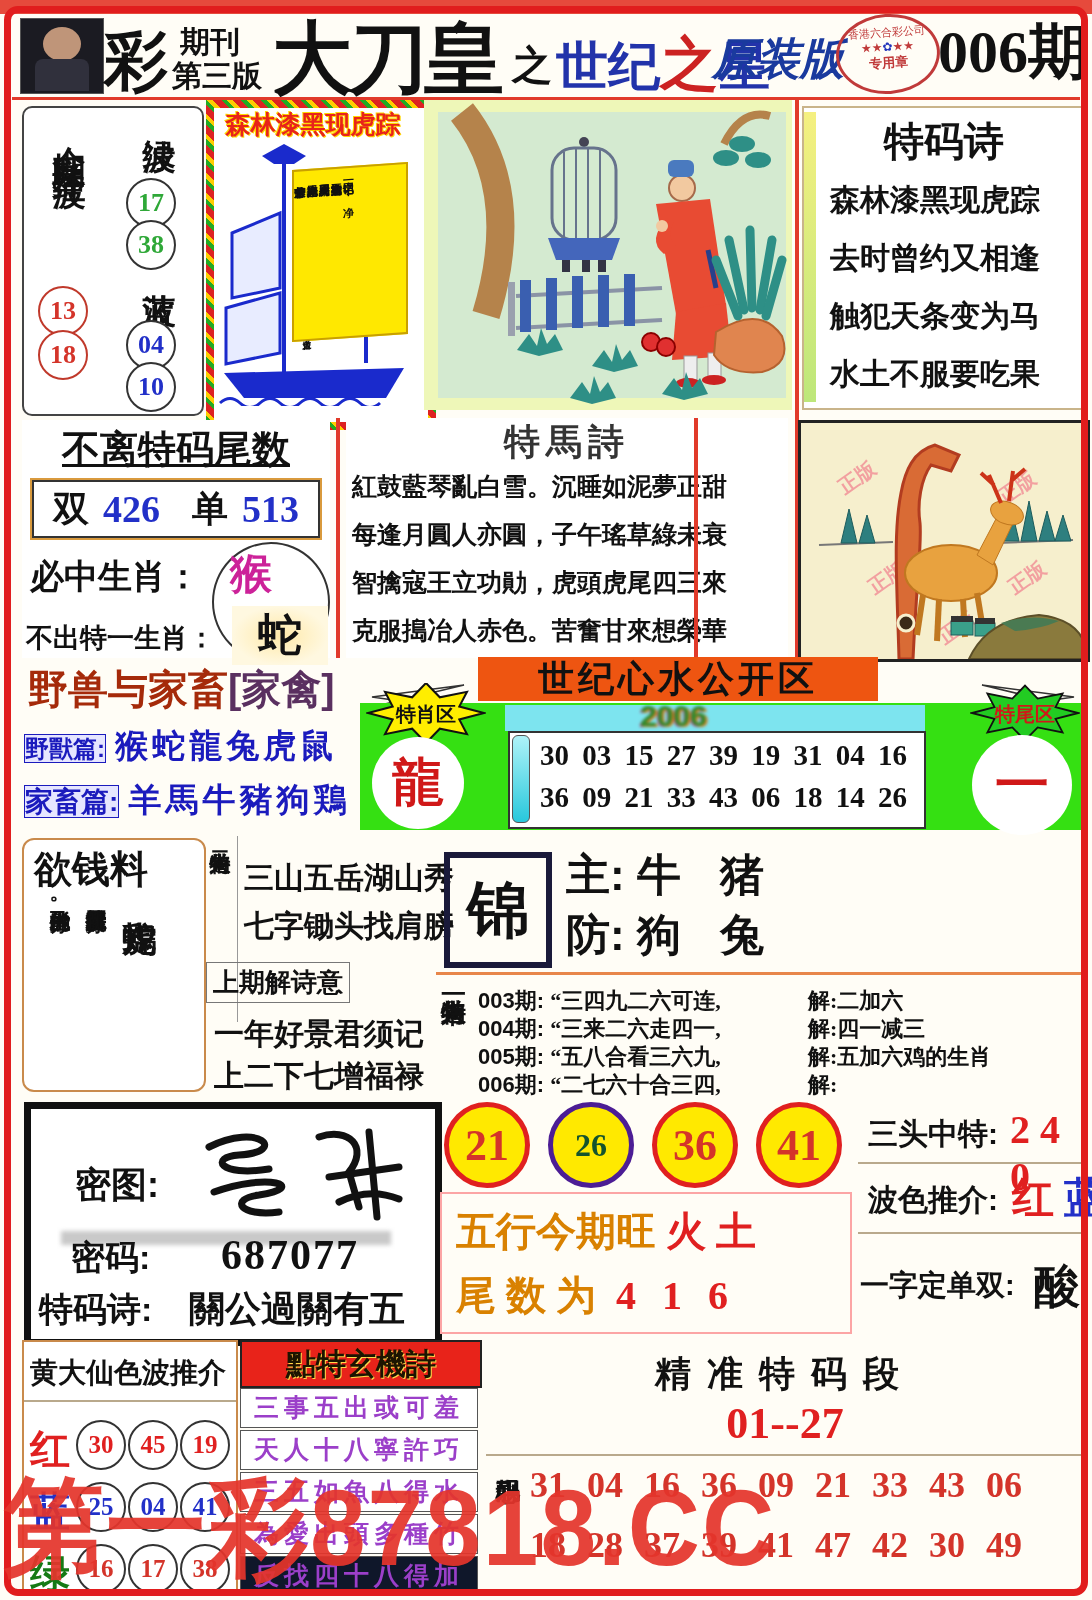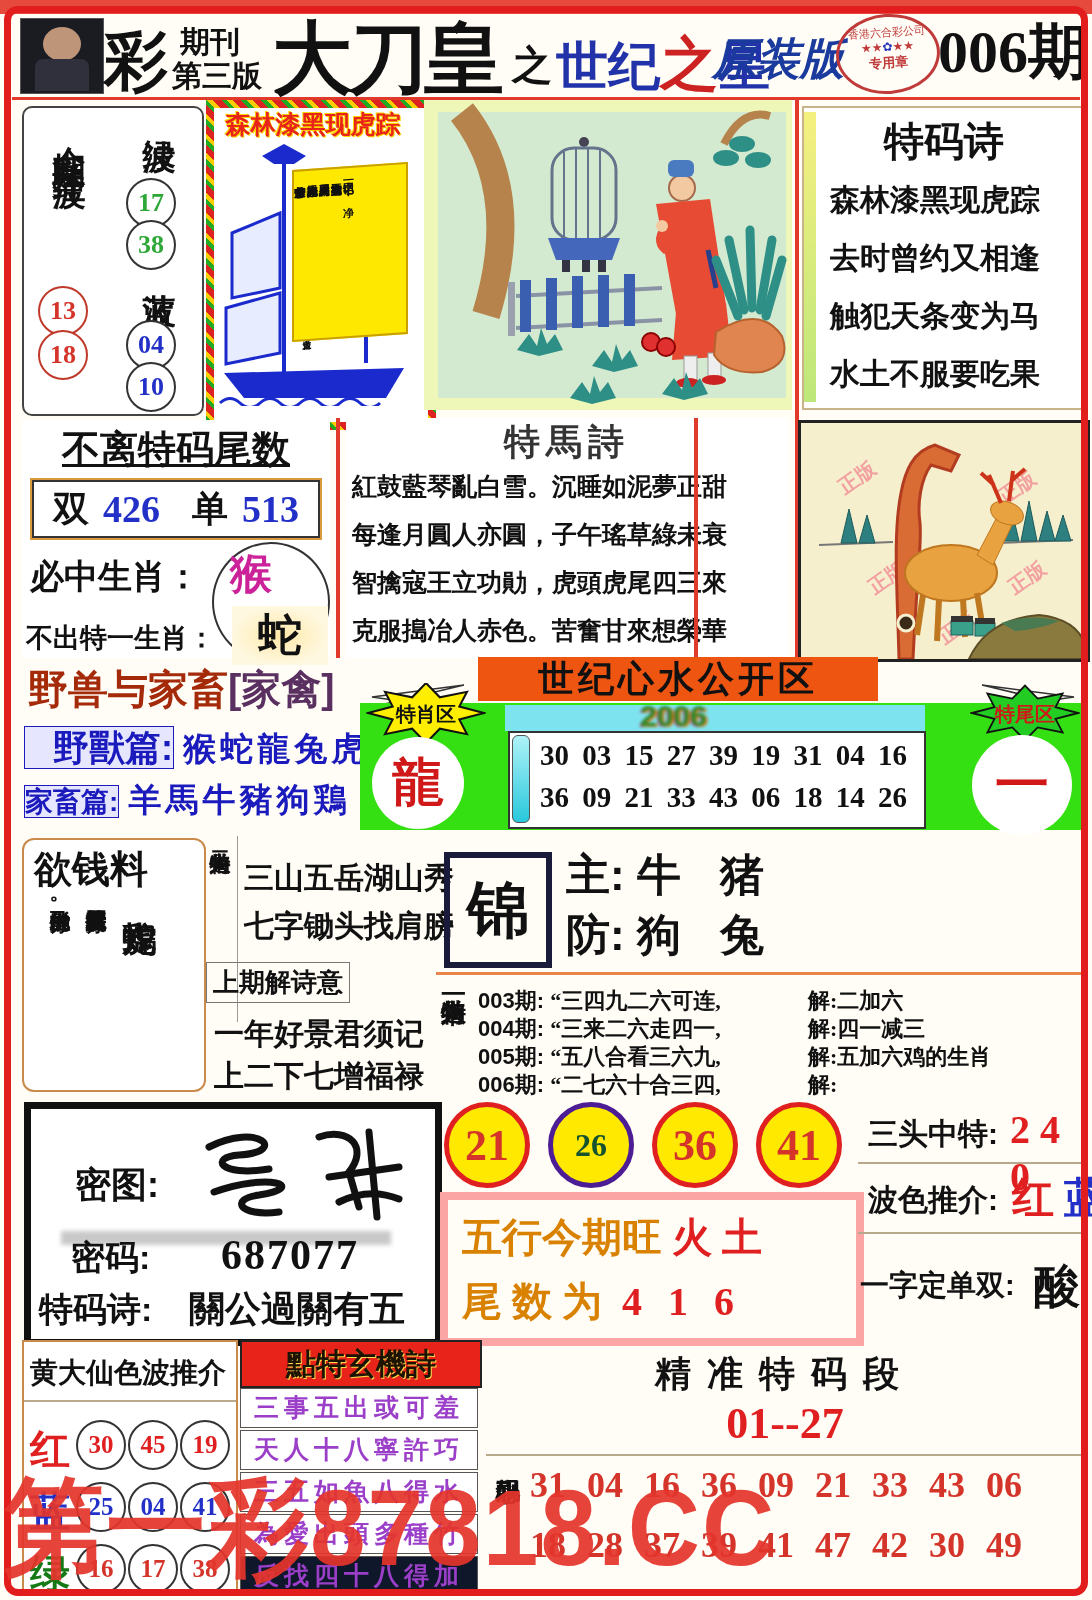--- a/index.html
+++ b/index.html
@@ -226,21 +226,21 @@
       <rect x="174" y="195" width="20" height="6" fill="#333"></rect>
       <path d="M168,236 Q186,196 238,192 Q276,196 284,222 L284,236 Z" fill="#8a7a3d" stroke="#5c4f28" stroke-width="2"></path>
       <path d="M200,200 Q230,190 258,198 Q240,206 214,208 Z" fill="#4a7a52"></path>
     </svg>
   </div>
 
   <div class="abs b" style="left:28px;top:662px;font-size:40px;">
     <span style="color:#a52a0a;">野兽与家畜</span><span style="color:#5a3060;">[家禽]</span>
   </div>
   <div class="abs b" style="left:24px;top:724px;font-size:33px;color:#1b1bbd;">
-    <span style="background:#e6e6ff;border:1px solid #1b1bbd;font-size:36px;padding-left:28px;">野獸篇:</span>
+    <span style="background:#e6e6ff;border:1px solid #1b1bbd;font-size:24px;">野獸篇:</span>
     <span style="letter-spacing:4px;text-align:center;">猴蛇龍兔虎鼠</span>
   </div>
   <div class="abs b" style="left:24px;top:778px;font-size:33px;color:#1b1bbd;">
     <span style="background:#e6e6ff;border:1px solid #1b1bbd;font-size:28px;">家畜篇:</span>
     <span style="letter-spacing:4px;">羊馬牛豬狗鶏</span>
   </div>
 
   <div class="abs" style="left:360px;top:655px;width:724px;height:175px;">
     <svg class="abs" width="110" height="30" viewBox="0 0 110 30" style="left:4px;top:28px;">
       <polyline points="0,26 100,2 8,14 106,28" fill="none" stroke="#333" stroke-width="1.5"></polyline>
@@ -341,21 +341,21 @@
     <div class="abs serif b" style="left:190px;top:122px;font-size:42px;letter-spacing:2px;">687077</div>
     <div class="abs b" style="left:8px;top:178px;font-size:34px;">特码诗:</div>
     <div class="abs serif b" style="left:158px;top:176px;font-size:36px;">關公過關有五個</div>
   </div>
 
   <div class="circ" style="left:444px;top:1102px;width:76px;height:76px;background:#ffe900;border:5px solid #e02020;color:#d4342a;font-size:44px;">21</div>
   <div class="circ" style="left:548px;top:1102px;width:76px;height:76px;background:#ffe900;border:5px solid #4c1d95;color:#14532d;font-size:32px;">26</div>
   <div class="circ" style="left:652px;top:1102px;width:76px;height:76px;background:#ffe900;border:5px solid #e02020;color:#d4342a;font-size:44px;">36</div>
   <div class="circ" style="left:756px;top:1102px;width:76px;height:76px;background:#ffe900;border:5px solid #e02020;color:#d4342a;font-size:44px;">41</div>
 
-  <div class="abs" style="left:440px;top:1192px;width:408px;height:138px;border:8px solid #fca5a5;text-decoration:underline;">
+  <div class="abs" style="left:440px;top:1192px;width:408px;height:138px;border:2px solid #fca5a5;text-decoration:underline;">
     <div class="abs serif b" style="left:14px;top:10px;font-size:40px;">
       <span style="color:#d98100;">五行今期旺</span>
       <span style="color:#e02020;">火 土</span>
     </div>
     <div class="abs serif b" style="left:14px;top:74px;font-size:40px;">
       <span style="color:#d98100;letter-spacing:10px;">尾数为</span>
       <span style="color:#e02020;letter-spacing:8px;">4 1 6</span>
     </div>
   </div>
 

